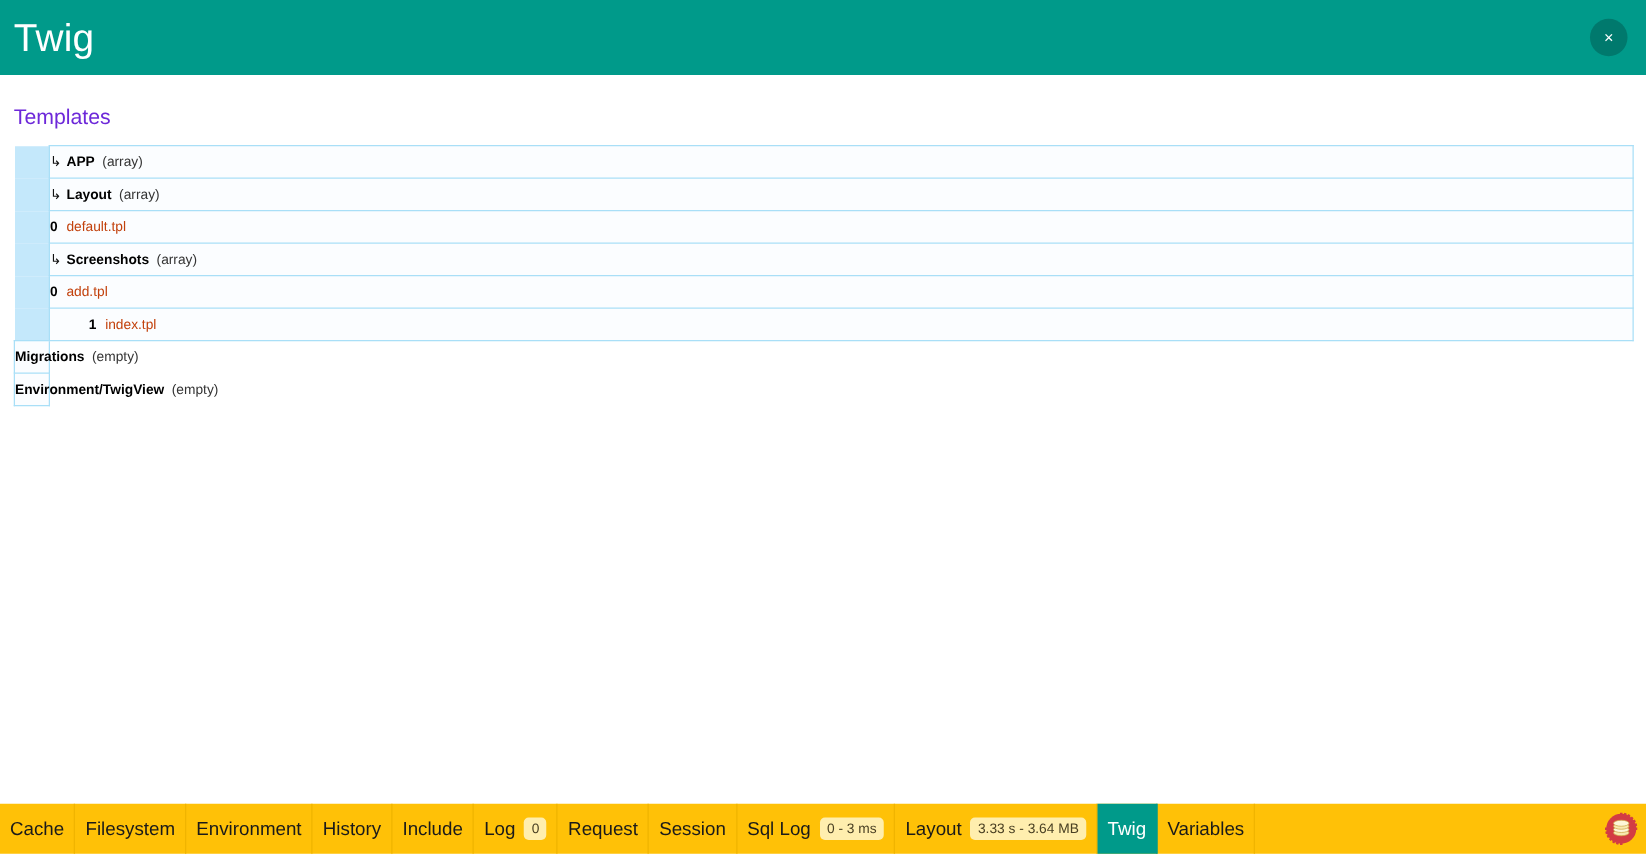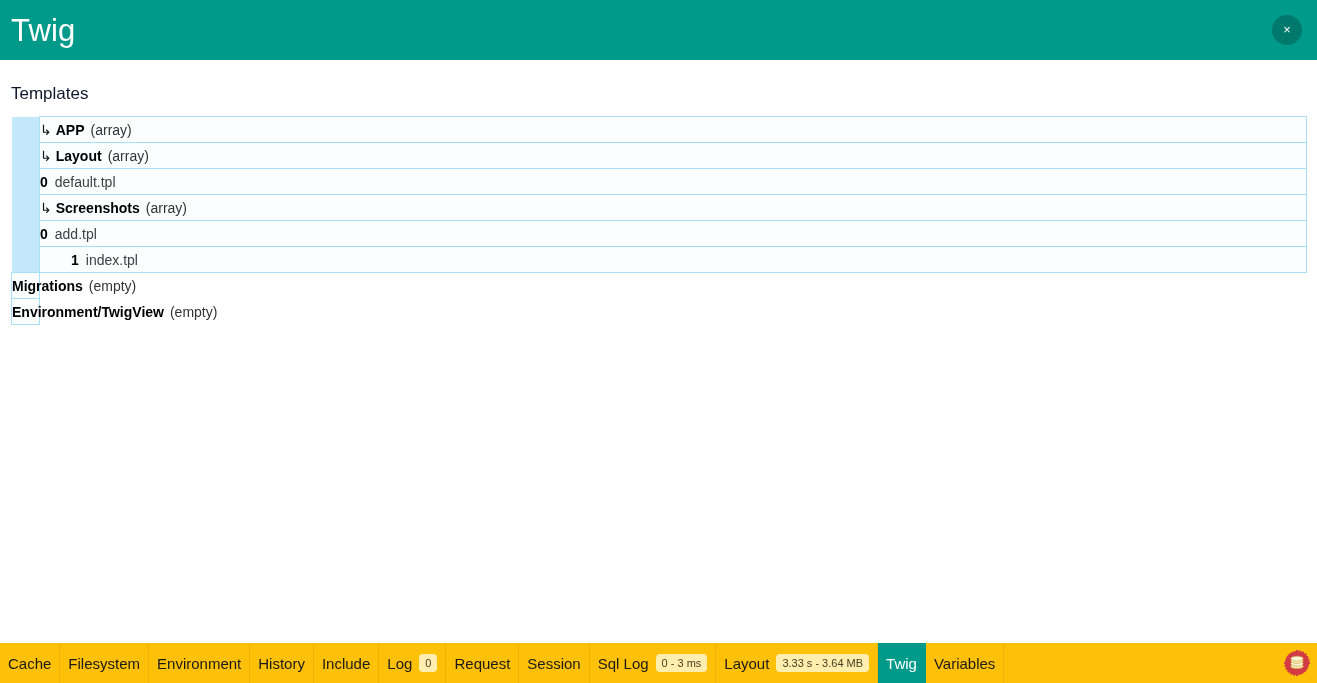--- a/index.html
+++ b/index.html
@@ -43,21 +43,21 @@
     padding: 0;
     font-family: "Liberation Sans", sans-serif;
   }
 
   
   #content {
     padding: 0 11px;
   }
   #section-title {
     font-size: 17px;
-    color: #0f172a;
+    color: #6d28d9;
     font-weight: 400;
     margin: 25px 0 14px 0;
     line-height: 1;
   }
 
   
   #tree {
     width: 1295px;
     border-collapse: collapse;
     table-layout: fixed;
@@ -68,21 +68,21 @@
     vertical-align: middle;
   }
   td.indent {
     background: #c4e8fb;
     border: none;
   }
   td.cell {
     background: #fbfdff;
     border: 1px solid #a9dff7;
     padding: 0 0 0 8px;
-    font-size: 14px;
+    font-size: 11px;
     color: #111111;
     white-space: nowrap;
     margin-top: 26px;
   }
   .arrow {
     font-weight: 400;
     color: #111;
     margin-right: 4px;
   }
   .key {
@@ -91,21 +91,21 @@
   }
   .idx {
     font-weight: bold;
     color: #000000;
   }
   .type {
     color: #333333;
     margin-left: 6px;
   }
   .val {
-    color: #404040;
+    color: #c2410c;
     margin-left: 7px;
   }
 
   
   #toolbar {
     position: absolute;
     left: 0; bottom: 0;
     width: 1317px;
     height: 40px;
     background: #ffc107;

